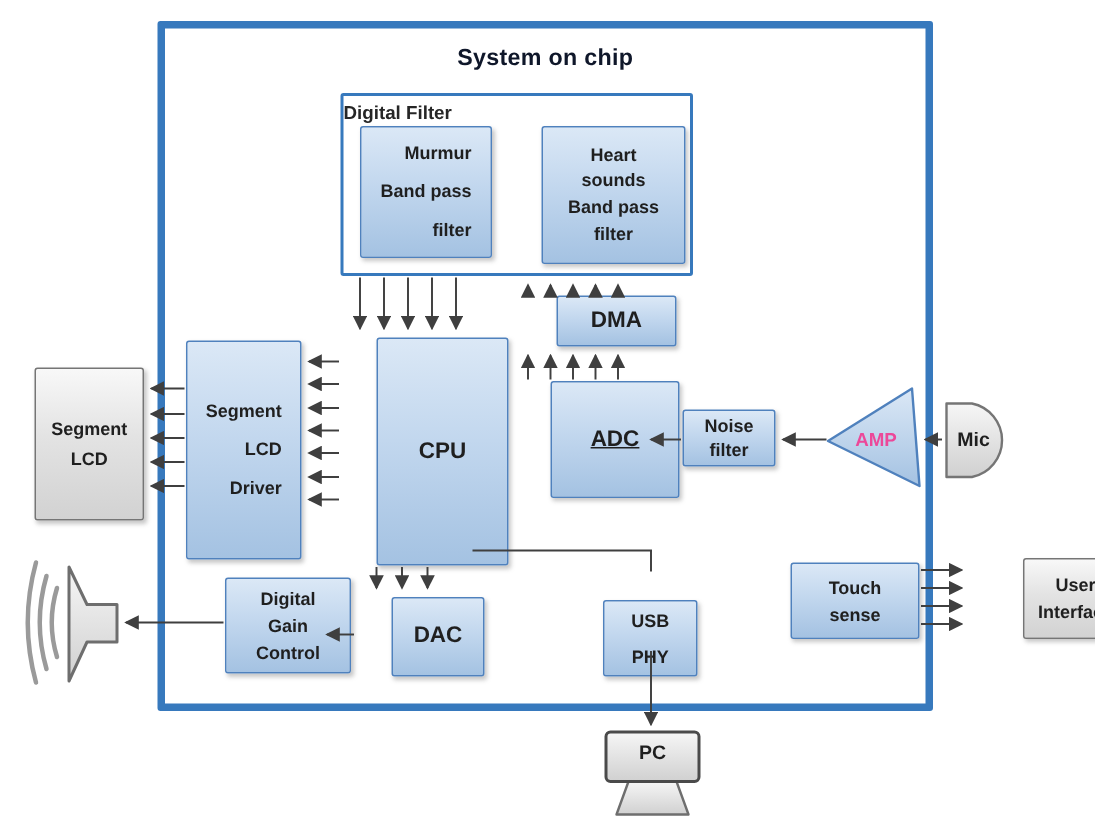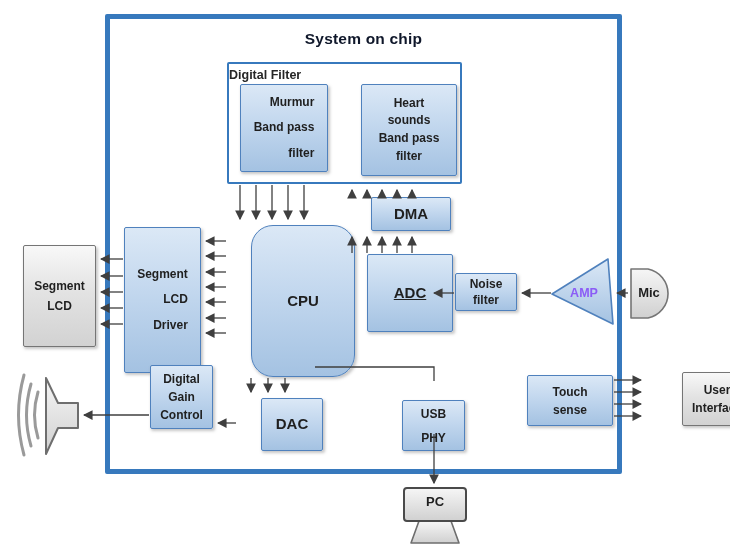--- a/index.html
+++ b/index.html
@@ -65,49 +65,49 @@
 
   <div class="node blue" style="left:350px; top:84px; width:96px; height:92px; line-height:1.48;margin-left:11px;">Heart
 sounds
 Band pass
 filter</div>
 
   <div class="node blue lh-big-font" style="left:347px; top:197px; width:80px; height:34px;">DMA</div>
 
   <div class="node blue lh-big-font" style="left:343px; top:254px; width:86px; height:78px;text-decoration:underline;">ADC</div>
 
-  <div class="node blue lh-big-font" style="left:227px; top:225px; width:104px; height:152px;border-radius:22px;">CPU</div>
+  <div class="node blue lh-big-font" style="left:227px; top:225px; width:88px; height:152px;">CPU</div>
 
   <div class="node blue lh-tall" style="left:124px; top:227px; width:77px; height:146px;">Segment
 LCD
 Driver</div>
 
   <div class="node blue" style="left:455px; top:273px; width:62px; height:38px; line-height:1.35;">Noise
 filter</div>
 
-  <div class="node blue lh-med" style="left:150px; top:365px; width:63px; height:64px;">Digital
+  <div class="node blue lh-med" style="left:150px; top:385px; width:84px; height:64px;">Digital
 Gain
 Control</div>
 
   <div class="node blue lh-big-font" style="left:237px; top:398px; width:62px; height:53px;">DAC</div>
 
   <div class="node blue" style="left:402px; top:400px; width:63px; height:51px; line-height:2.0;">USB
 PHY</div>
 
   <div class="node blue lh-med" style="left:527px; top:375px; width:86px; height:51px;">Touch
 sense</div>
 
   <div class="node gray" style="left:23px; top:245px; width:73px; height:102px; line-height:1.7;">Segment
 LCD</div>
 
   <div class="node gray lh-med" style="left:646px; top:372px; width:70px; height:54px;margin-left:36px;">User
 Interface</div>
 
   <div class="icon-label" style="left:630px; top:285px; width:38px;">Mic</div>
-  <div class="icon-label" style="left:562px; top:286px; width:44px; font-size:12.5px; color:#8b5cf6;">AMP</div>
+  <div class="icon-label" style="left:562px; top:286px; width:44px; font-size:12.5px; color:#ec4899;">AMP</div>
   <div class="icon-label" style="left:404px; top:494px; width:62px;">PC</div>
 
   <svg id="svg-overlay" width="730" height="557" viewBox="0 0 730 557">
     <defs>
       <marker id="ah" viewBox="0 0 8 8" refX="7" refY="4" markerWidth="7.5" markerHeight="7.5" orient="auto">
         <path d="M0,0 L8,4 L0,8 Z" fill="#3f3f3f"></path>
       </marker>
     </defs>
 
     <g stroke="#3f3f3f" stroke-width="1.3">

